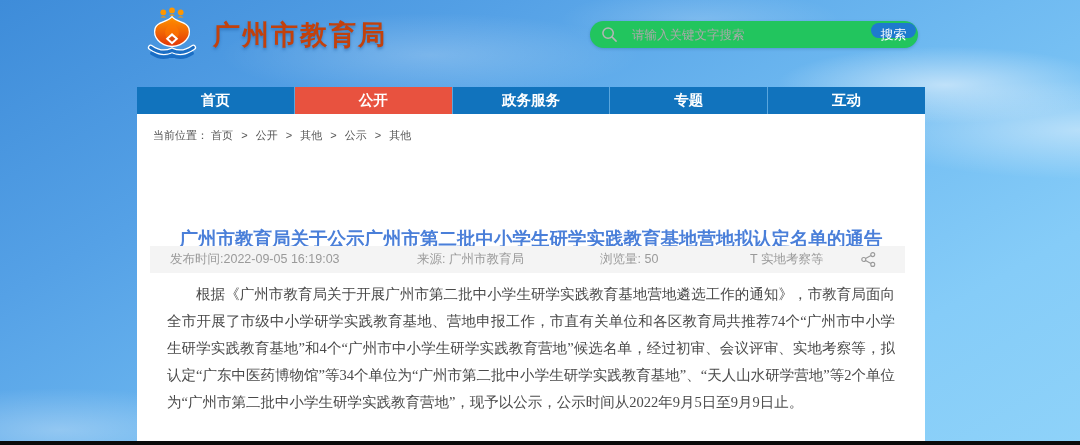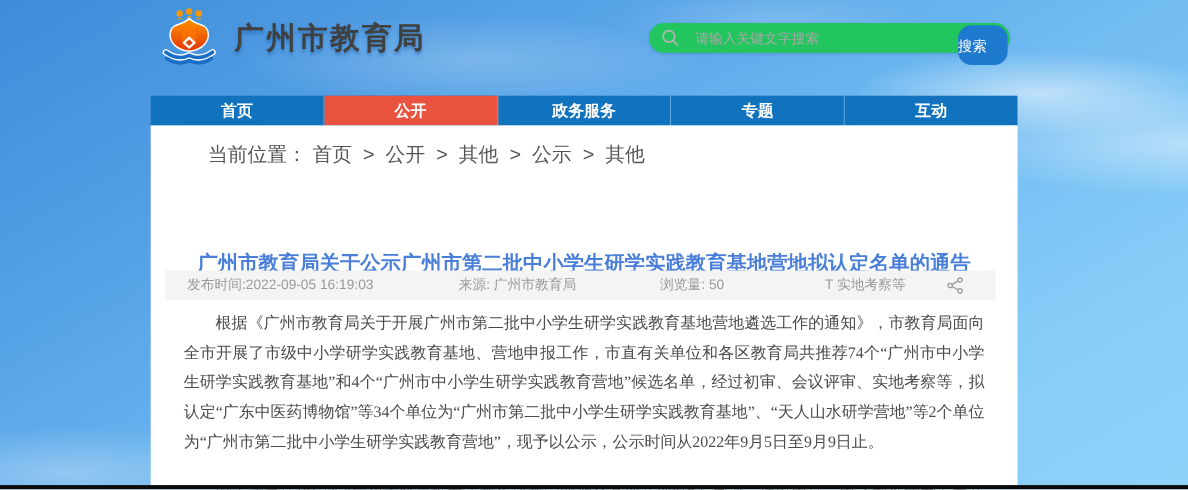--- a/index.html
+++ b/index.html
@@ -12,42 +12,42 @@
     background:
       radial-gradient(ellipse 240px 55px at 945px 85px, rgba(255,255,255,0.55), rgba(255,255,255,0) 70%),
       radial-gradient(ellipse 320px 70px at 1080px 130px, rgba(255,255,255,0.45), rgba(255,255,255,0) 70%),
       radial-gradient(ellipse 300px 60px at 430px 55px, rgba(255,255,255,0.22), rgba(255,255,255,0) 70%),
       radial-gradient(ellipse 260px 60px at 60px 430px, rgba(255,255,255,0.30), rgba(255,255,255,0) 70%),
       radial-gradient(ellipse 200px 45px at 700px 20px, rgba(255,255,255,0.18), rgba(255,255,255,0) 70%);
   }
 
   .logo { position:absolute; left:143px; top:7px; width:58px; height:54px; cursor:pointer; }
   .site-title { position:absolute; left:213px; top:17px; font-size:27px; font-weight:bold;
-    color:#404040; letter-spacing:2px; text-shadow:0 2px 3px rgba(25,90,160,0.5); white-space:nowrap; }
+    color:#c2410c; letter-spacing:2px; text-shadow:0 2px 3px rgba(25,90,160,0.5); white-space:nowrap; }
 
   .search-bar { position:absolute; left:590px; top:21px; width:328px; height:27px;
     background:#22c55e; border-radius:14px; box-shadow:0 1px 3px rgba(20,70,130,0.25); }
   .search-icon { position:absolute; left:11px; top:5px; width:17px; height:17px; }
   .search-input { position:absolute; left:42px; top:1px; width:225px; height:25px; border:none;
     outline:none; background:transparent; font-size:12.5px; color:#333; font-family:inherit; }
   .search-input::placeholder { color:#a9a9a9; }
-  .search-button { position:absolute; right:2px; top:2px; width:45px; height:36px; border:none;
+  .search-button { position:absolute; right:2px; top:2px; width:45px; height:15px; border:none;
     border-radius:12px; background:#1e7ace; color:#fff; font-size:13px; font-family:inherit;
-    cursor:pointer; line-height:23px; text-align:left; }
+    cursor:pointer; line-height:23px; text-align:center; }
 
   .nav { position:absolute; left:137px; top:87px; width:788px; height:27px; display:flex;
     background:#1173bd; }
   .nav-tab { flex:1; display:flex; align-items:center; justify-content:center; color:#fff;
     font-size:14.5px; font-weight:bold; border-right:1px solid #5aa6dd; cursor:pointer; }
   .nav-tab:last-child { border-right:none; }
   .nav-tab.active { background:#e8523f; }
 
   .content { position:absolute; left:137px; top:114px; width:788px; height:327px; background:#fff; }
 
-  .breadcrumb { position:absolute; left:16px; top:14px; font-size:18px; color:#555;margin-left:36px; }
+  .breadcrumb { position:absolute; left:16px; top:14px; font-size:11px; color:#555; }
   .breadcrumb .sep { margin:0 5px; color:#555; }
   .breadcrumb .crumb { cursor:pointer; }
 
   .article-title { position:absolute; left:40px; right:40px; top:68px; text-align:center;
     color:#4a7fd9; font-size:18.5px; font-weight:bold; line-height:24px;margin-top:45px; }
 
   .meta-bar { position:absolute; left:13px; right:20px; top:132px; height:27px; background:#f4f4f4;
     font-size:12.5px; color:#9a9a9a; line-height:27px; }
   .meta-publish { position:absolute; left:20px; }
   .meta-source  { position:absolute; left:267px; }

